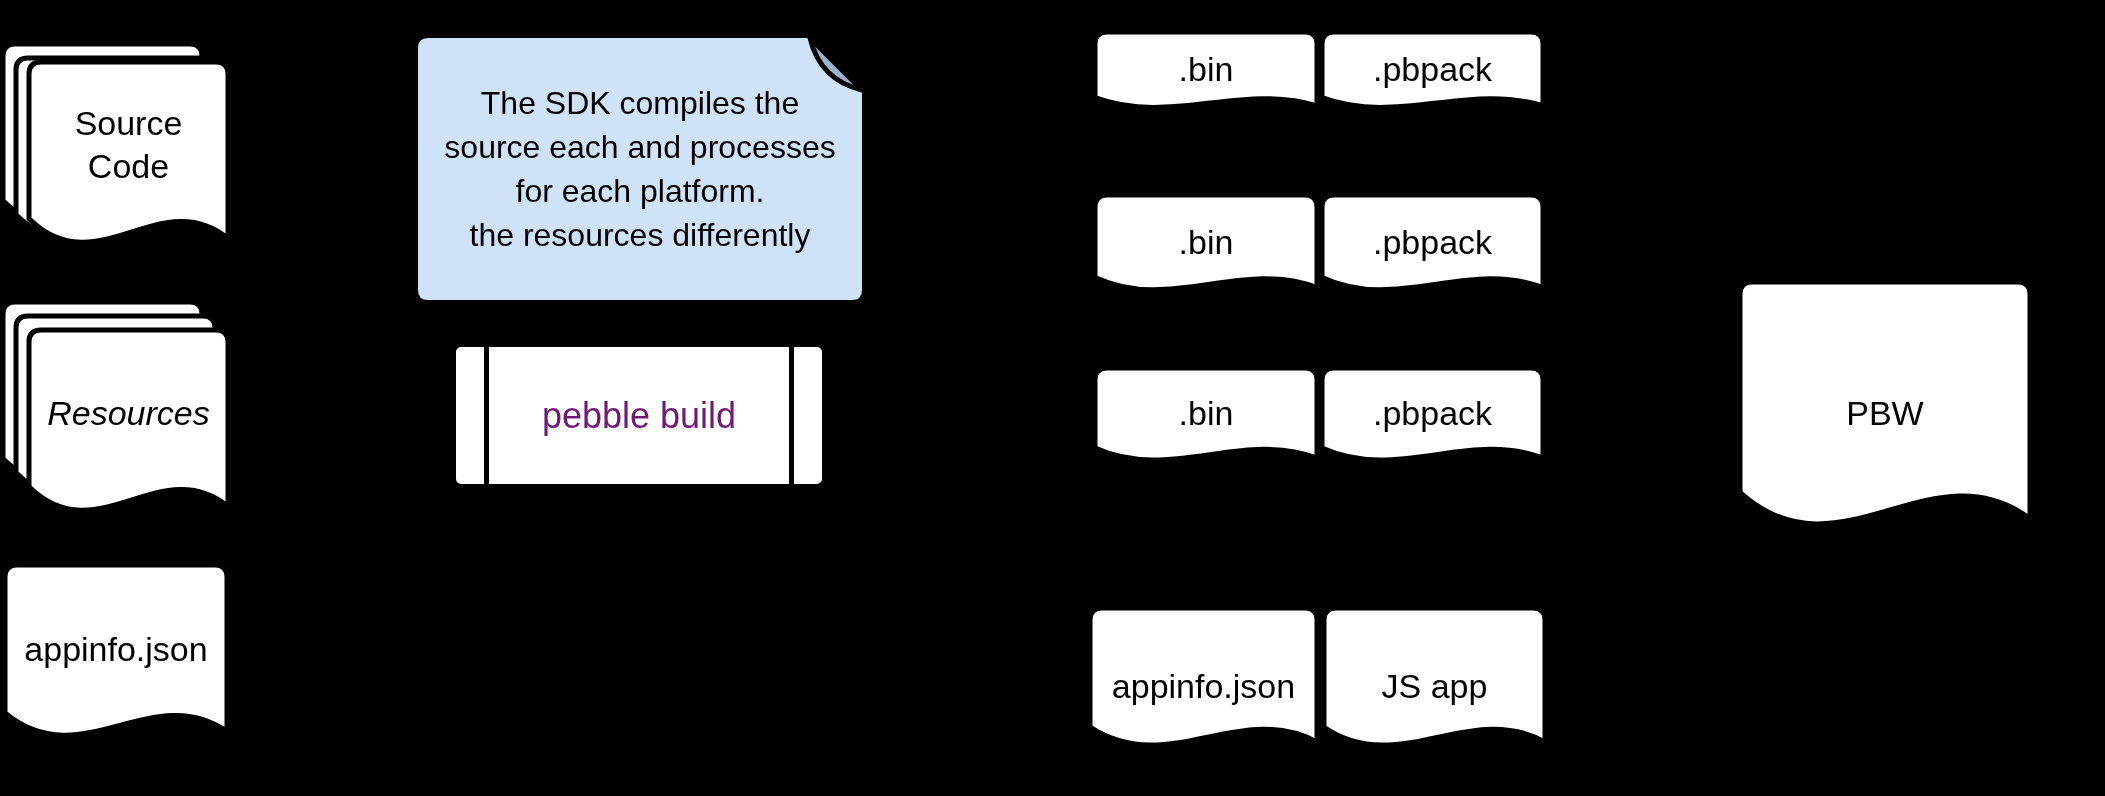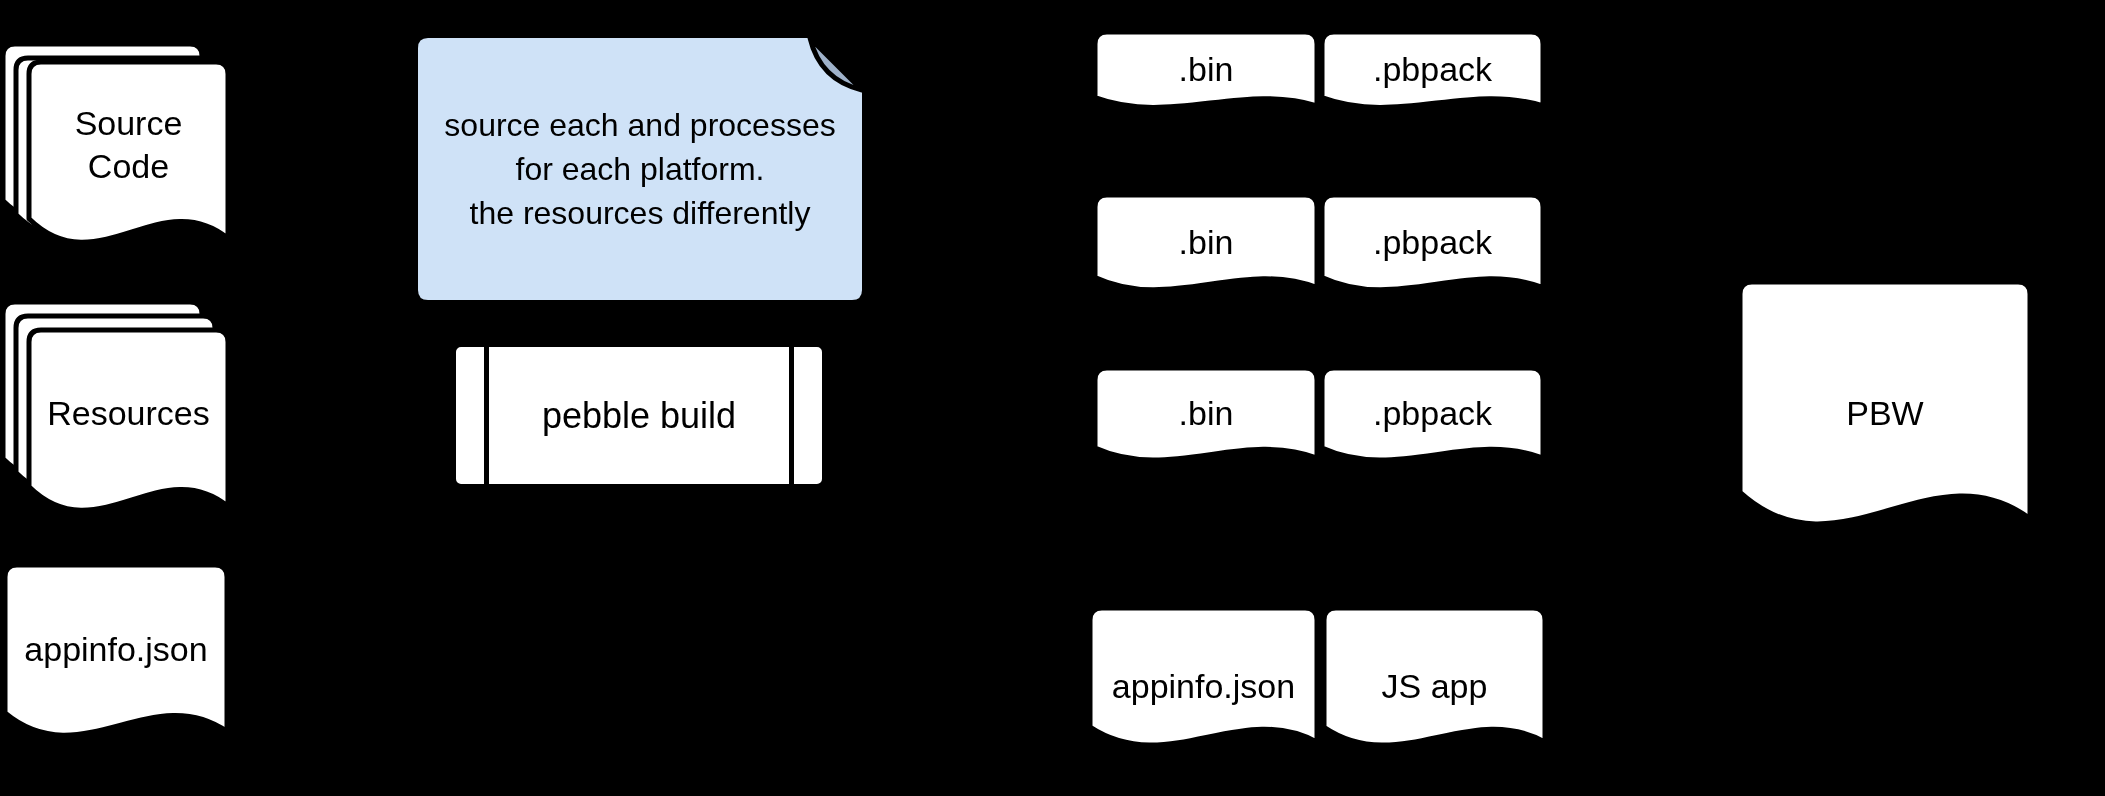--- a/index.html
+++ b/index.html
@@ -37,21 +37,21 @@
     box-sizing:border-box;
   }
   #process .vbar{
     position:absolute;top:0;bottom:0;width:5px;background:#000;
   }
   #process .vbar.left{left:28px;}
   #process .vbar.right{right:28px;}
   #process .proc-label{
     position:absolute;left:0;right:0;top:0;bottom:0;
     display:flex;align-items:center;justify-content:center;
-    color:#000000;font-size:36px;
+    color:#701a75;font-size:36px;
   }
 </style>
 </head>
 <body>
 
 <div id="canvas">
 
   <div class="stack" style="left:3px;top:44px;width:225px;height:224px;">
     <div class="doc" style="left:0;top:0;width:199px;height:196px;">
         <svg viewBox="0 0 199 196" width="199" height="196" class="shape-svg">
@@ -65,21 +65,21 @@
       </div>
     <div class="doc" style="left:26px;top:18px;width:199px;height:196px;">
         <svg viewBox="0 0 199 196" width="199" height="196" class="shape-svg">
           <path d="M 12 0 L 187 0 Q 199 0 199 12 L 199 176.4 C 131.3 121.5 67.7 223.4 0 156.8 L 0 12 Q 0 0 12 0 Z" fill="#ffffff" stroke="#000000" stroke-width="5" stroke-linejoin="round"></path>
         </svg>
       <div class="doc-label raise">Source
 Code</div>
     </div>
   </div>
 
-  <div class="stack" style="left:3px;top:302px;width:225px;height:224px;">
+  <div class="stack" style="left:3px;top:302px;width:225px;height:224px;font-style:italic;">
     <div class="doc" style="left:0;top:0;width:199px;height:196px;">
         <svg viewBox="0 0 199 196" width="199" height="196" class="shape-svg">
           <path d="M 12 0 L 187 0 Q 199 0 199 12 L 199 176.4 C 131.3 121.5 67.7 223.4 0 156.8 L 0 12 Q 0 0 12 0 Z" fill="#ffffff" stroke="#000000" stroke-width="5" stroke-linejoin="round"></path>
         </svg>
       </div>
     <div class="doc" style="left:13px;top:14px;width:199px;height:196px;">
         <svg viewBox="0 0 199 196" width="199" height="196" class="shape-svg">
           <path d="M 12 0 L 187 0 Q 199 0 199 12 L 199 176.4 C 131.3 121.5 67.7 223.4 0 156.8 L 0 12 Q 0 0 12 0 Z" fill="#ffffff" stroke="#000000" stroke-width="5" stroke-linejoin="round"></path>
         </svg>
       </div>
@@ -97,20 +97,21 @@
       </svg>
     <div class="doc-label raise-sm">appinfo.json</div>
   </div>
 
   <div id="note" style="left:418px;top:38px;width:444px;height:262px;">
       <svg viewBox="0 0 444 262" width="444" height="262" class="shape-svg">
         <path d="M 10 0 L 392 0 L 444 52 L 444 252 Q 444 262 434 262 L 10 262 Q 0 262 0 252 L 0 10 Q 0 0 10 0 Z" fill="#cfe2f7"></path>
         <path d="M 392 0 Q 402 42 444 52 L 392 0 Z" fill="#9fb2ca" stroke="#000000" stroke-width="5" stroke-linejoin="round"></path>
       </svg>
     <div class="note-text">
+      <div>The SDK compiles the</div>
       <div>source each and processes</div>
       <div>for each platform.</div>
       <div>the resources differently</div>
     </div>
   </div>
 
   <div id="process" style="left:451px;top:342px;width:376px;height:147px;">
     <div class="vbar left"></div>
     <div class="vbar right"></div>
     <div class="proc-label">pebble build</div>

